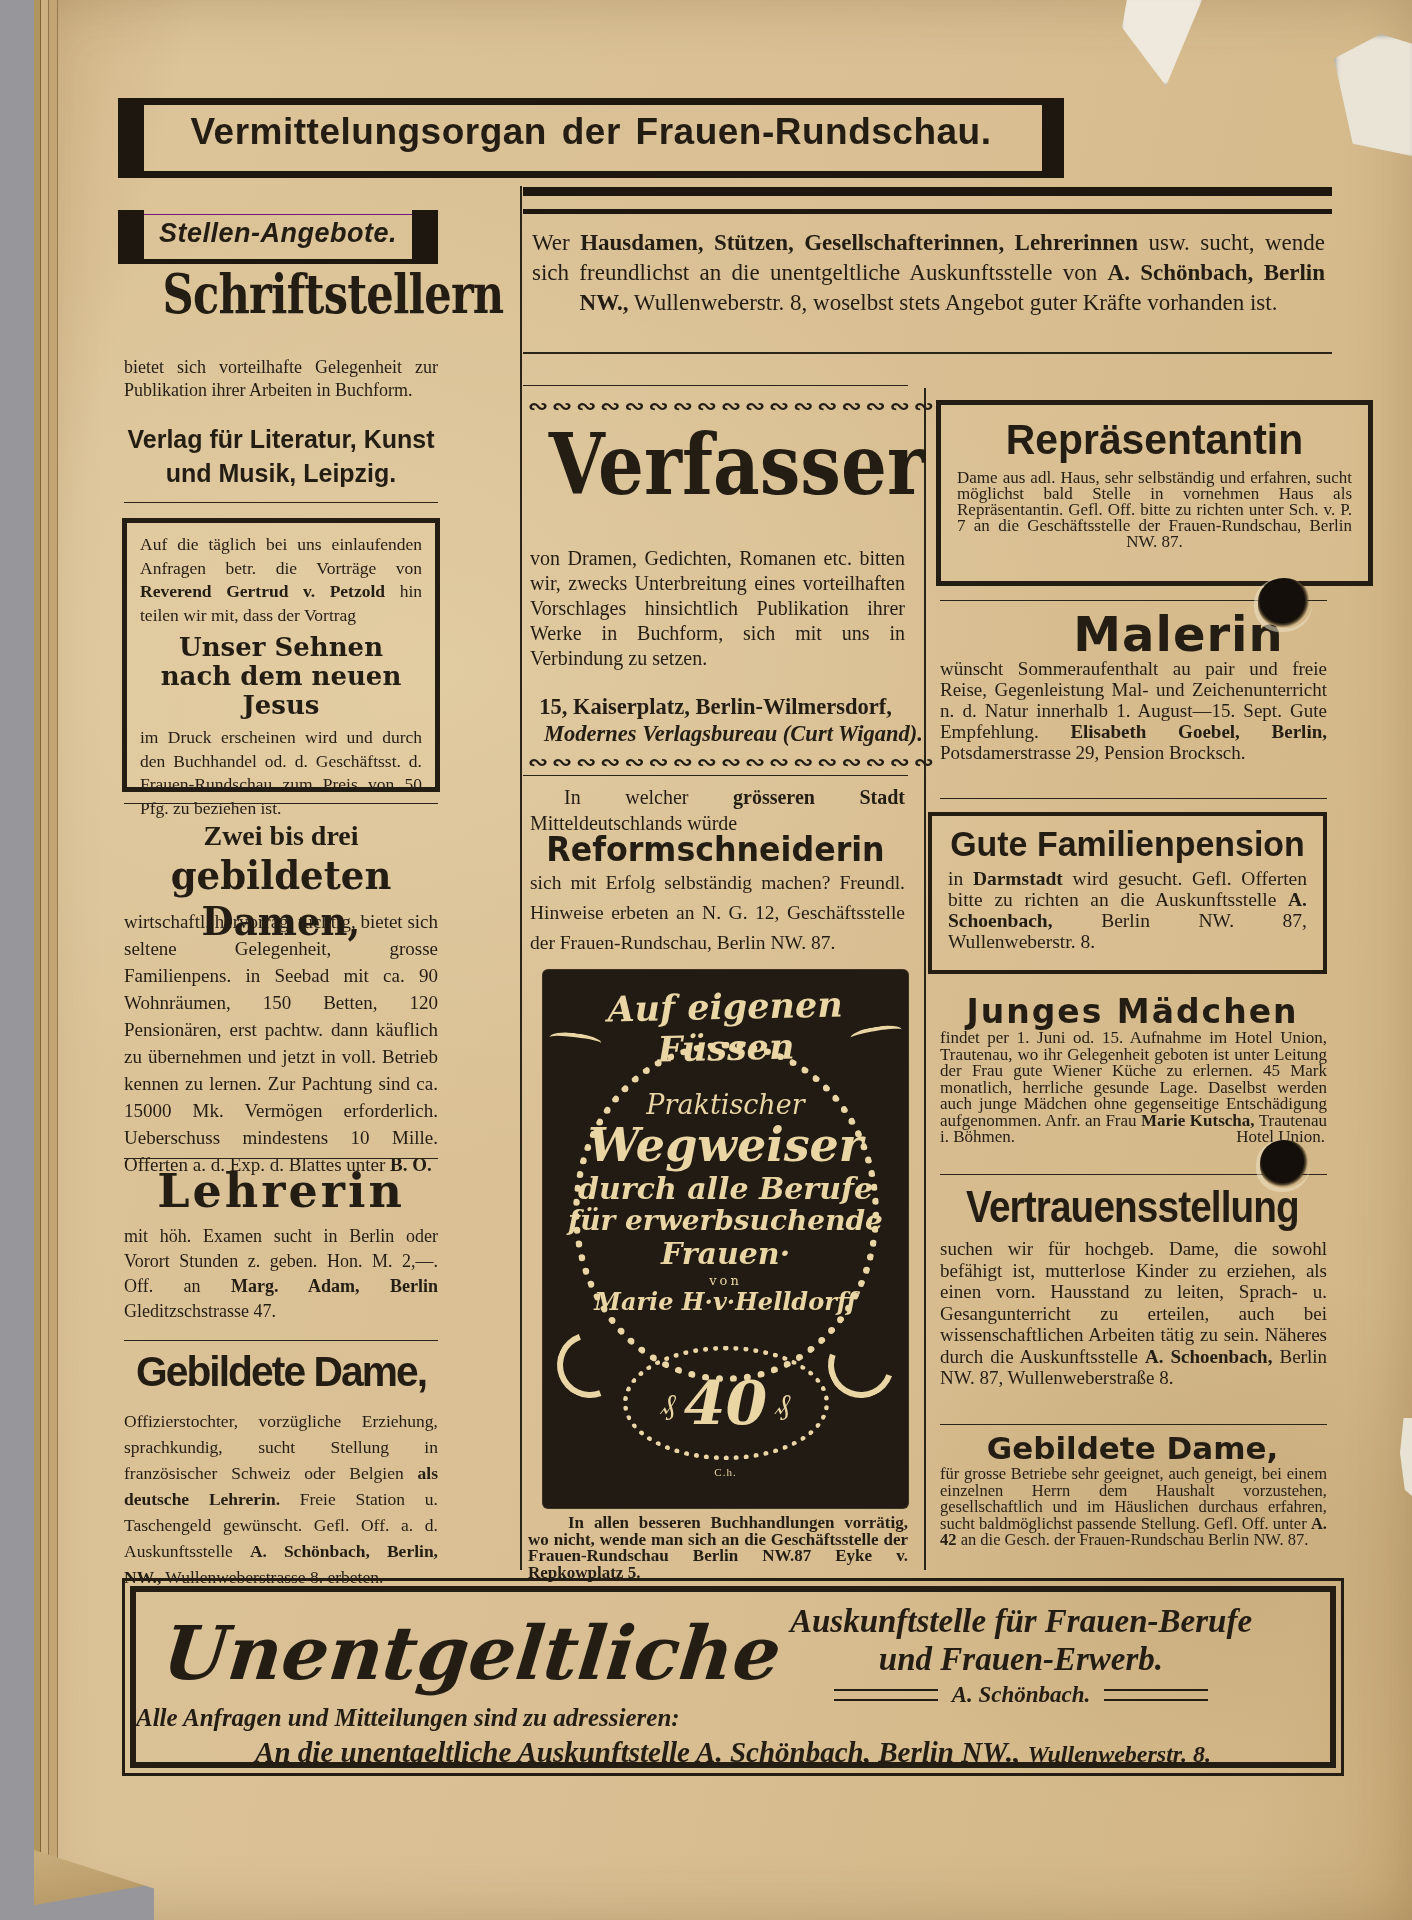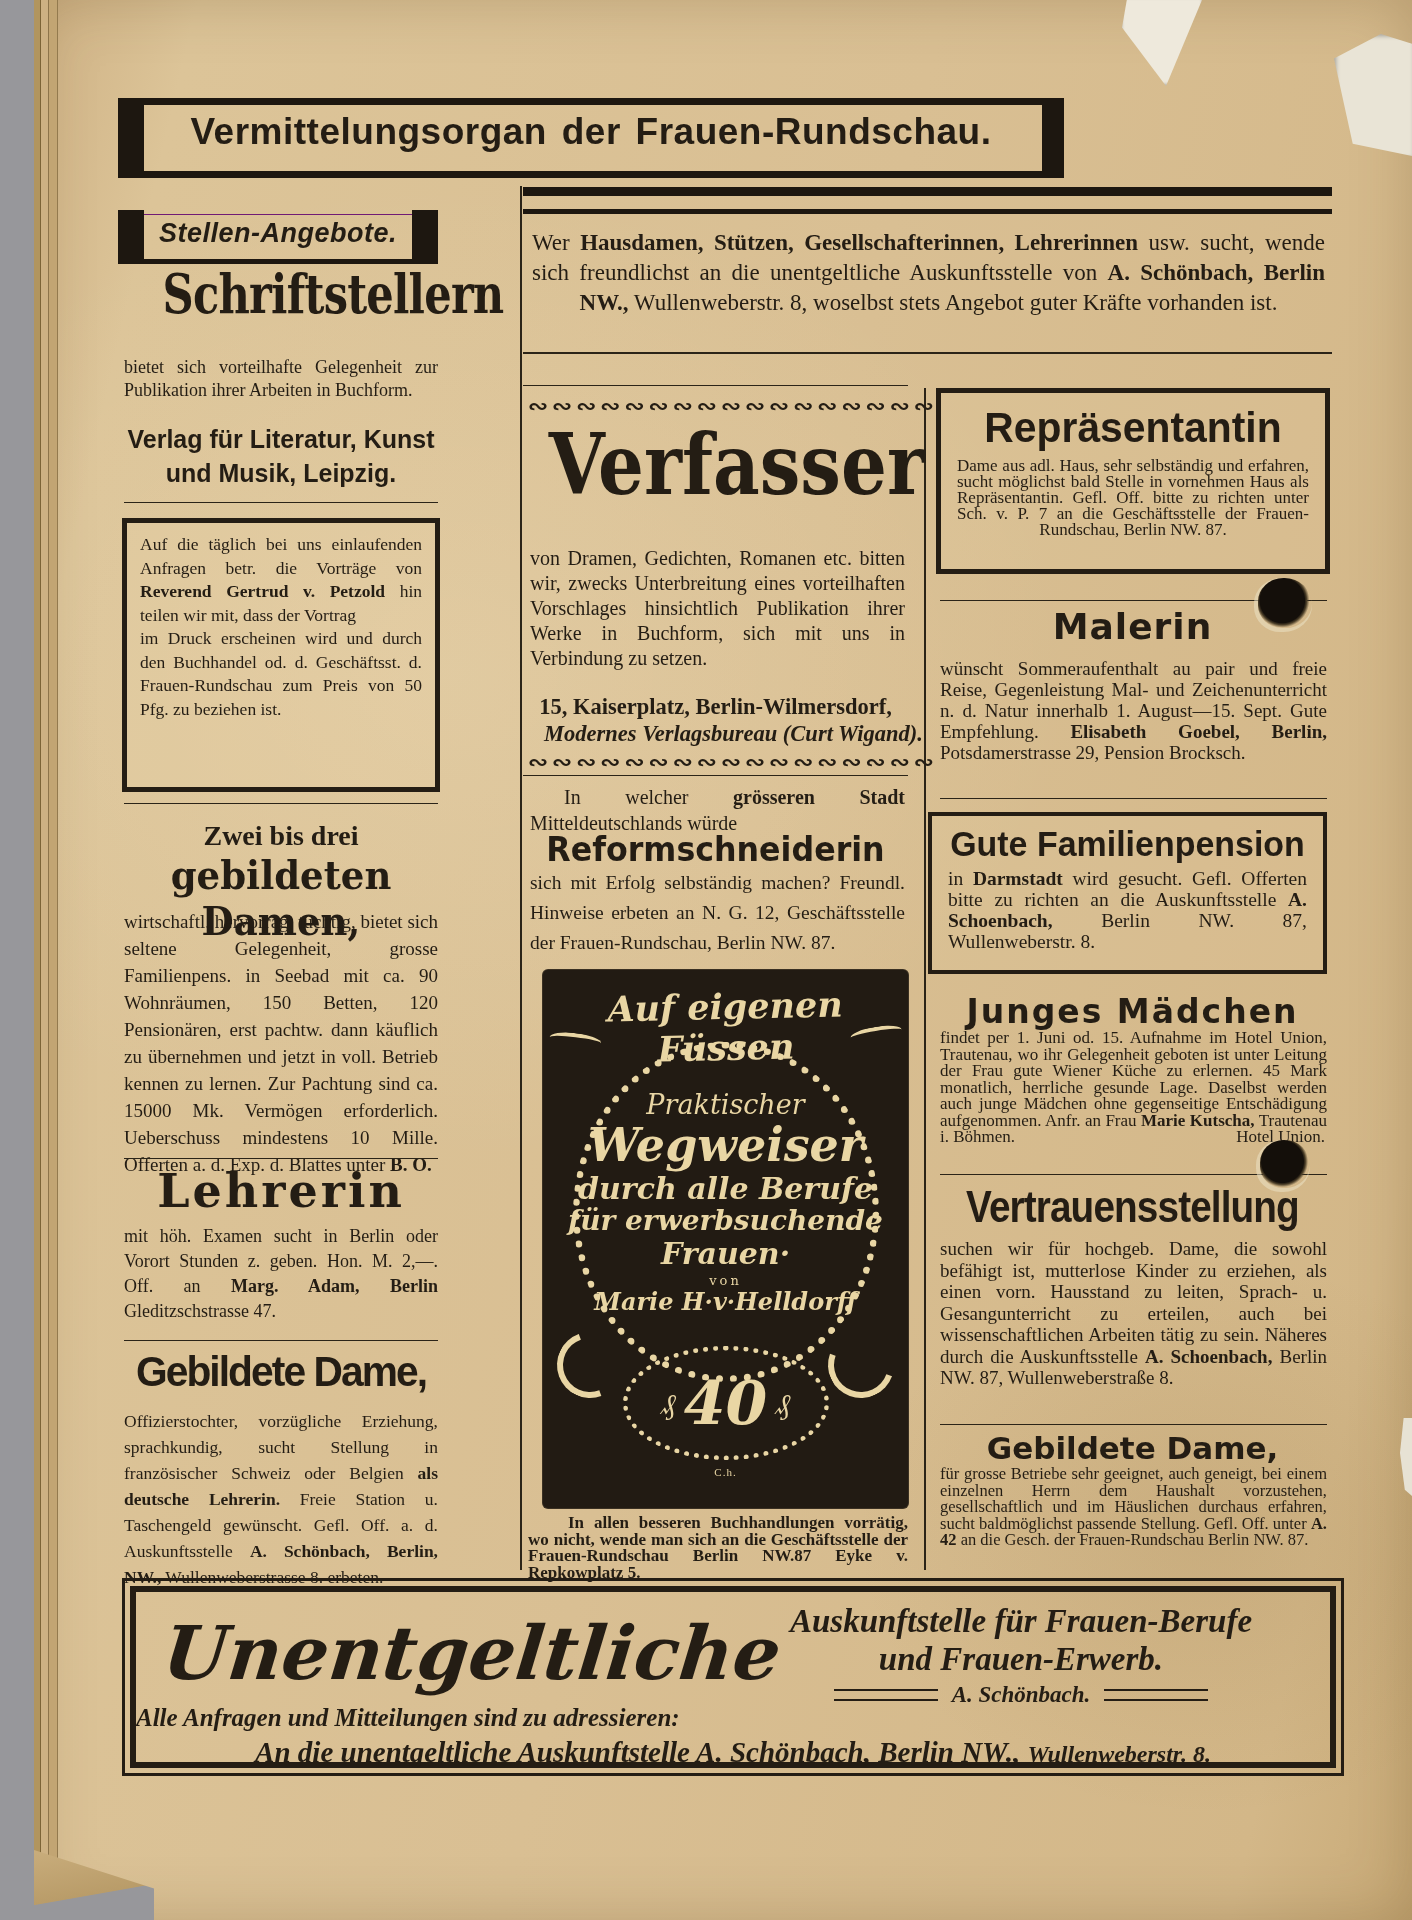--- a/index.html
+++ b/index.html
@@ -142,20 +142,21 @@
     <span class="h-schrift" style="display:inline-block;">Schriftstellern</span>
   </div>
   <div class="abs serif ink just" style="left:124px;top:356px;width:314px;font-size:18px;line-height:23px;">bietet sich vorteilhafte Gelegenheit zur Publikation ihrer Arbeiten in Buchform.</div>
   <div class="abs sans ink ctr b" style="left:124px;top:422px;width:314px;font-size:25px;line-height:34px;">Verlag für Literatur, Kunst und Musik, Leipzig.</div>
   <div class="hr" style="left:124px;top:502px;width:314px;height:1px;"></div>
 
   <div class="abs boxad serif ink" style="left:122px;top:518px;width:318px;height:274px;padding:10px 13px;box-sizing:border-box;">
     <div class="just" style="font-size:17.5px;line-height:23.5px;">
       <span>Auf die täglich bei uns einlaufenden Anfragen betr. die Vorträge von </span><b>Reverend Gertrud v. Petzold</b><span> hin teilen wir mit, dass der Vortrag</span>
     </div>
+    <div class="ctr fatserif b" style="font-size:26px;line-height:29px;margin:6px 0 6px 0;">Unser Sehnen nach dem neuen Jesus</div>
     <div class="just" style="font-size:17.5px;line-height:23.5px;">im Druck erscheinen wird und durch den Buchhandel od. d. Geschäftsst. d. Frauen-Rundschau zum Preis von 50 Pfg. zu beziehen ist.</div>
   </div>
   <div class="hr" style="left:124px;top:803px;width:314px;height:1px;"></div>
 
   <div class="abs serif ink ctr b" style="left:124px;top:820px;width:314px;font-size:28px;">Zwei bis drei</div>
   <div class="abs fatserif ink ctr b" style="left:118px;top:852px;width:326px;font-size:39px;transform:scaleX(.95);">gebildeten Damen,</div>
   <div class="abs serif ink just" style="left:124px;top:908px;width:314px;font-size:19px;line-height:27px;">
     <span>wirtschaftl. hervorrag, tüchtig, bietet sich seltene Gelegenheit, grosse Familienpens. in Seebad mit ca. 90 Wohnräumen, 150 Betten, 120 Pensionären, erst pachtw. dann käuflich zu übernehmen und jetzt in voll. Betrieb kennen zu lernen. Zur Pachtung sind ca. 15000 Mk. Vermögen erforderlich. Ueberschuss mindestens 10 Mille. Offerten a. d. Exp. d. Blattes unter </span><b>B. O.</b>
   </div>
   <div class="hr" style="left:124px;top:1158px;width:314px;height:1px;"></div>
@@ -206,27 +207,27 @@
     </div>
     <div class="price">
       <span class="cur">₰</span>
       <span class="amt">40</span>
       <span class="cur">₰</span>
     </div>
     <div class="mono">C.h.</div>
   </div>
   <div class="abs serif ink just b" style="left:528px;top:1515px;width:380px;font-size:17px;line-height:16.5px;text-indent:40px;">In allen besseren Buchhandlungen vorrätig, wo nicht, wende man sich an die Geschäftsstelle der Frauen-Rundschau Berlin NW.87 Eyke v. Repkowplatz 5.</div>
 
-  <div class="abs boxad" style="left:936px;top:388px;width:394px;height:186px;box-sizing:border-box;">
+  <div class="abs boxad" style="left:936px;top:400px;width:437px;height:186px;box-sizing:border-box;">
     <div class="sans ink ctr b" style="margin-top:10px;font-size:43px;transform:scaleX(.95);">Repräsentantin</div>
     <div class="serif ink just" style="margin:6px 16px 0 16px;font-size:17px;line-height:16px;text-align-last:center;">Dame aus adl. Haus, sehr selbständig und erfahren, sucht möglichst bald Stelle in vornehmen Haus als Repräsentantin. Gefl. Off. bitte zu richten unter Sch. v. P. 7 an die Geschäftsstelle der Frauen-Rundschau, Berlin NW. 87.</div>
   </div>
   <div class="hr" style="left:940px;top:600px;width:387px;height:1px;"></div>
 
-  <div class="abs fatsans ink ctr b" style="left:938px;top:606px;width:389px;font-size:36px;letter-spacing:1px;">Malerin</div>
+  <div class="abs fatsans ink ctr b" style="left:984px;top:606px;width:389px;font-size:48px;letter-spacing:1px;">Malerin</div>
   <div class="abs serif ink just" style="left:940px;top:658px;width:387px;font-size:19px;line-height:21px;">
     <span>wünscht Sommeraufenthalt au pair und freie Reise, Gegenleistung Mal- und Zeichenunterricht n. d. Natur innerhalb 1. August—15. Sept.  Gute Empfehlung. </span><b>Elisabeth Goebel, Berlin,</b><span> Potsdamerstrasse 29, Pension Brocksch.</span>
   </div>
   <div class="hr" style="left:940px;top:798px;width:387px;height:1px;"></div>
 
   <div class="abs boxad" style="left:928px;top:812px;width:399px;height:162px;border-width:4px;box-sizing:border-box;">
     <div class="sans ink ctr b" style="margin-top:8px;font-size:35px;transform:scaleX(.97);">Gute Familienpension</div>
     <div class="serif ink just" style="margin:4px 16px 0 16px;font-size:19.5px;line-height:21px;">
       <span>in </span><b>Darmstadt</b><span> wird gesucht.  Gefl. Offerten bitte zu richten an die Auskunftsstelle </span><b>A. Schoenbach,</b><span> Berlin NW. 87, Wullenweberstr. 8.</span>
     </div>

